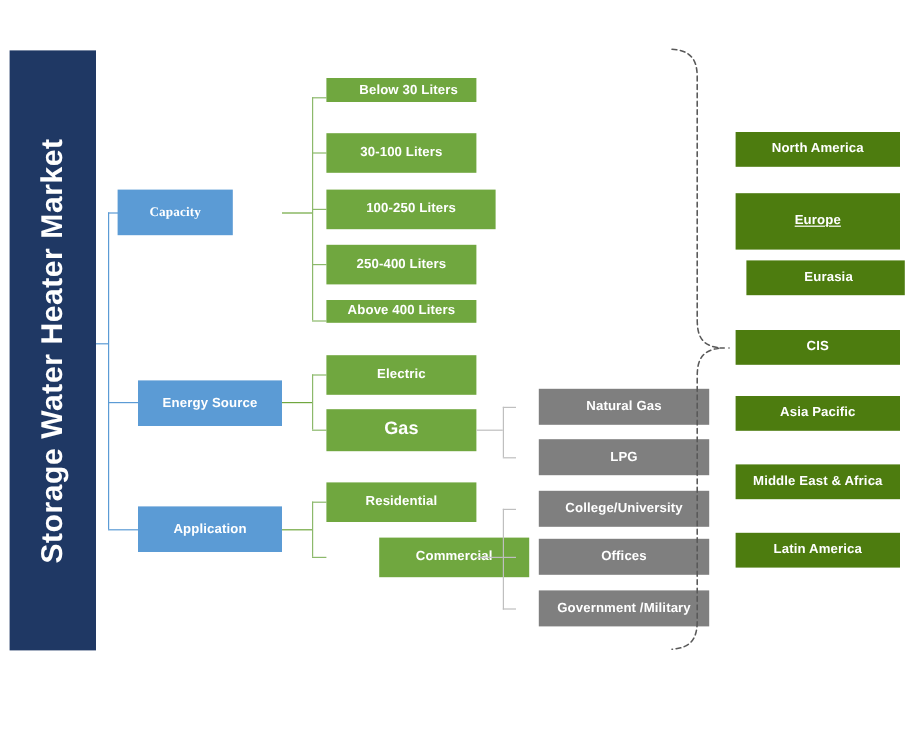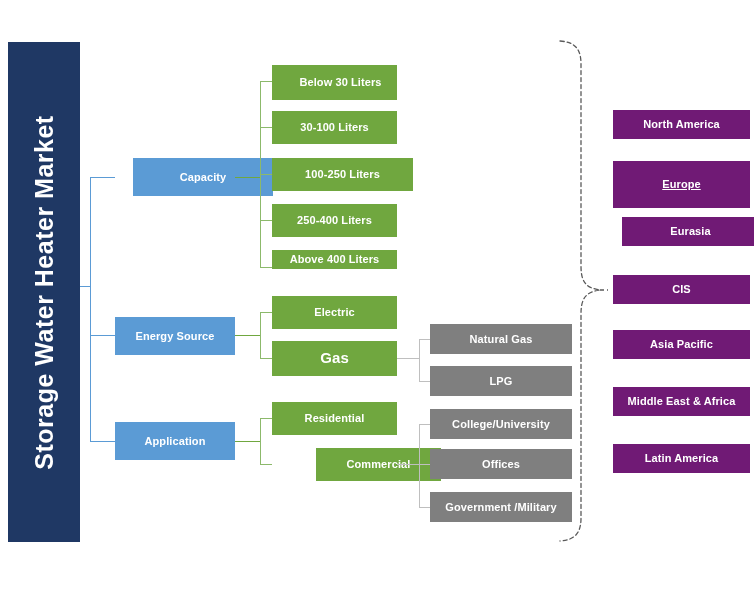--- a/index.html
+++ b/index.html
@@ -36,22 +36,22 @@
     display:flex;align-items:center;justify-content:center;
     color:#ffffff;
     font-weight:bold;
     text-align:center;
     line-height:1.1;
     font-size:11px;
     letter-spacing:.1px;
   }
   .node.blue{background:#5B9BD5;}
   .node.green{background:#70A73F;}
-  .node.gray{background:#7F7F7F;}
-  .node.navy{background:#701a75;}
+  .node.gray{background:#7F7F7F;margin-left:19px;}
+  .node.navy{background:#4d7c0f;}
   .node.big{font-size:15px;}
 
   
   .ln{position:absolute;}
   .ln.h{height:1px;}
   .ln.v{width:1px;}
   .c-blue{background:#5B9BD5;}
   .c-green{background:#8CB96B;}
   .c-green-d{background:#70A73F;}
   .c-gray{background:#BFBFBF;}
@@ -70,41 +70,41 @@
   </div>
 
   <div class="ln h c-blue" style="left:80px; top:286px; width:10px;"></div>
 
   <div class="ln v c-blue" style="left:90px; top:177px; height:264px;"></div>
 
   <div class="ln h c-blue" style="left:90px; top:177px; width:25px;"></div>
   <div class="ln h c-blue" style="left:90px; top:335px; width:25px;"></div>
   <div class="ln h c-blue" style="left:90px; top:441px; width:25px;"></div>
 
-  <div class="node blue" style="left:133px; top:158px; width:140px; height:38px;">
+  <div class="node blue" style="left:98px; top:158px; width:96px; height:38px;font-family:Liberation Serif, serif;">
     <span>Capacity</span>
   </div>
 
   <div class="node blue" style="left:115px; top:317px; width:120px; height:38px;">
     <span>Energy Source</span>
   </div>
 
   <div class="node blue" style="left:115px; top:422px; width:120px; height:38px;">
     <span>Application</span>
   </div>
 
   <div class="ln h c-green-d" style="left:235px; top:177px; width:25px;"></div>
   <div class="ln v c-green" style="left:260px; top:81px; height:186px;"></div>
   <div class="ln h c-green" style="left:260px; top:81px;  width:12px;"></div>
   <div class="ln h c-green" style="left:260px; top:127px; width:12px;"></div>
   <div class="ln h c-green" style="left:260px; top:174px; width:12px;"></div>
   <div class="ln h c-green" style="left:260px; top:220px; width:12px;"></div>
   <div class="ln h c-green" style="left:260px; top:267px; width:12px;"></div>
 
-  <div class="node green" style="left:272px; top:65px;  width:125px; height:35px;padding-left:12px;">
+  <div class="node green" style="left:272px; top:65px;  width:125px; height:20px;padding-left:12px;">
     <span>Below 30  Liters</span>
   </div>
   <div class="node green" style="left:272px; top:111px; width:125px; height:33px;">
     <span>30-100 Liters</span>
   </div>
   <div class="node green" style="left:272px; top:158px; width:141px; height:33px;">
     <span>100-250 Liters</span>
   </div>
   <div class="node green" style="left:272px; top:204px; width:125px; height:33px;">
     <span>250-400  Liters</span>

